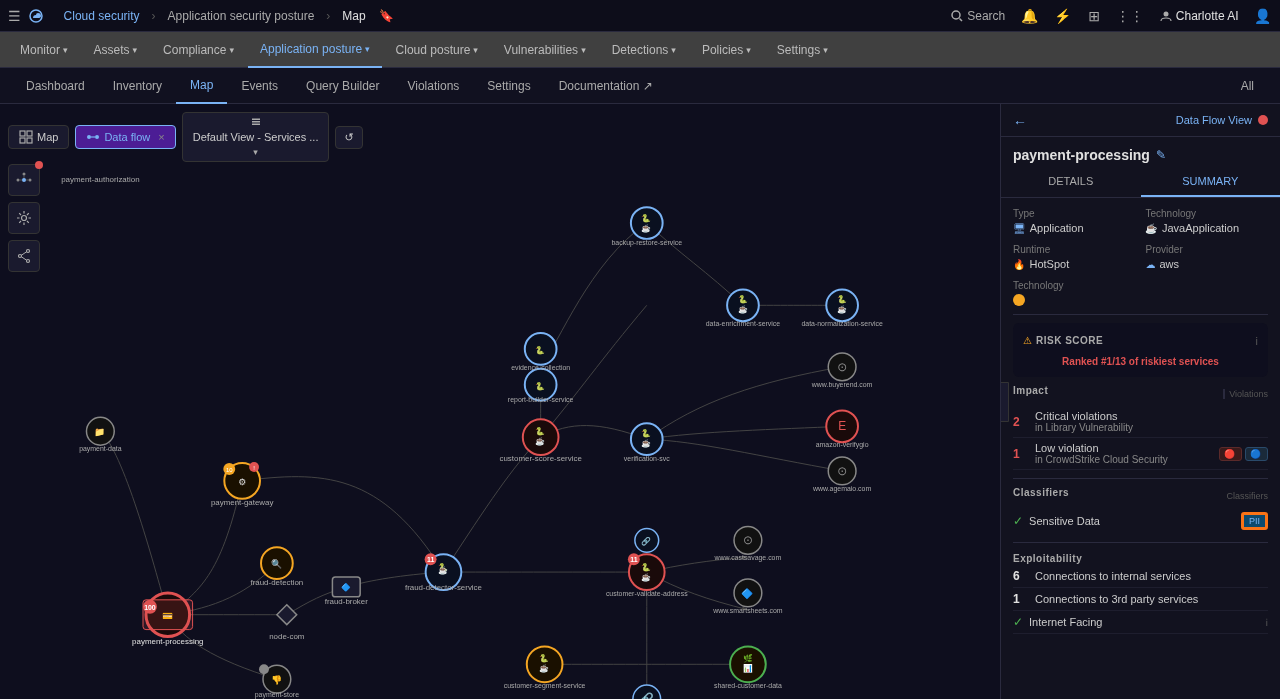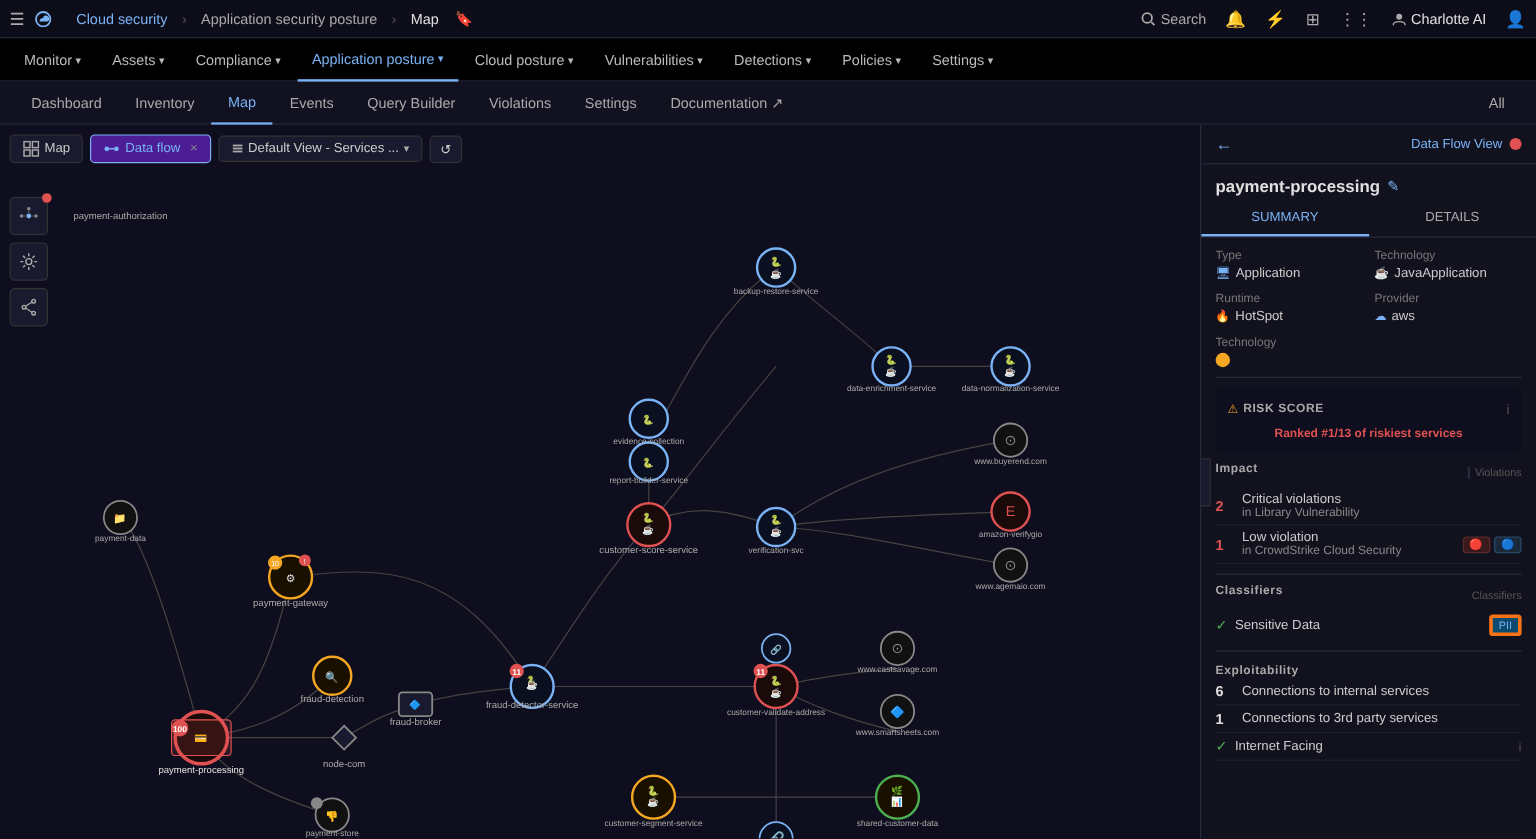--- a/index.html
+++ b/index.html
@@ -12,21 +12,21 @@
     .app-logo { display: flex; align-items: center; gap: 21px; color: #7ab3f5; font-size: 12px; font-weight: 500; }
     .breadcrumb-sep { color: #555; margin: 0 4px; }
     .breadcrumb-item { color: #aaa; font-size: 12px; }
     .breadcrumb-item.active { color: #e0e0e0; }
     .top-bar-right { margin-left: auto; display: flex; align-items: center; gap: 16px; }
     .search-btn { display: flex; align-items: center; gap: 4px; color: #aaa; font-size: 12px; cursor: pointer; }
     .user-btn { display: flex; align-items: center; gap: 4px; color: #e0e0e0; font-size: 12px; cursor: pointer; }
     .icon-btn { color: #aaa; font-size: 14px; cursor: pointer; }
 
     
-    .nav-bar { display: flex; align-items: center; background: #000000; height: 36px; padding: 0 8px; border-bottom: 1px solid #2a2a3e; gap: 2px; }
+    .nav-bar { display: flex; align-items: center; background: #404040; height: 36px; padding: 0 8px; border-bottom: 1px solid #2a2a3e; gap: 2px; }
     .nav-item { padding: 0 12px; height: 36px; display: flex; align-items: center; color: #bbb; font-size: 12px; cursor: pointer; position: relative; }
     .nav-item.active { color: #7ab3f5; border-bottom: 2px solid #7ab3f5; }
     .nav-item .chevron { font-size: 9px; margin-left: 3px; }
 
     
     .sub-nav { display: flex; align-items: center; background: #111120; height: 36px; padding: 0 12px; border-bottom: 1px solid #2a2a3e; gap: 0; }
     .sub-nav-item { padding: 0 14px; height: 36px; display: flex; align-items: center; color: #aaa; font-size: 12px; cursor: pointer; }
     .sub-nav-item.active { color: #7ab3f5; border-bottom: 2px solid #7ab3f5; }
     .sub-nav-right { margin-left: auto; }
 
@@ -34,21 +34,21 @@
     .main-layout { display: flex; height: calc(699px - 104px); }
 
     
     .map-area { flex: 1; background: #0e0e1e; position: relative; overflow: hidden; }
 
     
     .map-toolbar { position: absolute; top: 8px; left: 8px; display: flex; align-items: center; gap: 6px; z-index: 10; }
     .toolbar-btn { display: flex; align-items: center; gap: 4px; padding: 4px 10px; border-radius: 4px; font-size: 11px; cursor: pointer; border: 1px solid #333; background: #1a1a2e; color: #ccc; }
     .toolbar-btn.active { background: #4c1d95; color: #7ab3f5; border-color: #7ab3f5; }
     .toolbar-btn .close { margin-left: 4px; color: #888; }
-    .view-select { display: flex; align-items: center; gap: 4px; padding: 4px 10px; border-radius: 4px; font-size: 11px; cursor: pointer; border: 1px solid #333; background: #1a1a2e; color: #ccc; }
+    .view-select { display: flex; align-items: center; gap: 4px; padding: 4px 10px; border-radius: 4px; font-size: 11px; cursor: pointer; border: 1px solid #333; background: #1a1a2e; color: #ccc; flex-direction: column; }
     .refresh-btn { padding: 4px 8px; border-radius: 4px; font-size: 11px; cursor: pointer; border: 1px solid #333; background: #1a1a2e; color: #ccc; }
 
     
     .side-icons { position: absolute; left: 8px; top: 60px; display: flex; flex-direction: column; gap: 6px; z-index: 10; }
     .side-icon-btn { width: 32px; height: 32px; border-radius: 4px; background: #1a1a2e; border: 1px solid #333; display: flex; align-items: center; justify-content: center; cursor: pointer; color: #aaa; font-size: 14px; position: relative; }
     .side-icon-badge { position: absolute; top: -4px; right: -4px; width: 8px; height: 8px; border-radius: 50%; background: #e05252; }
 
     
     .map-svg { width: 100%; height: 100%; position: absolute; top: 0; left: 0; }
 
@@ -436,22 +436,22 @@
       <span class="panel-header-title">Data Flow View</span>
       <div class="panel-status-dot"></div>
     </div>
 
     <div class="panel-name">
       <span class="panel-name-text">payment-processing</span>
       <span class="panel-name-edit">✎</span>
     </div>
 
     <div class="panel-tabs">
+      <div class="panel-tab">DETAILS</div>
       <div class="panel-tab active">SUMMARY</div>
-      <div class="panel-tab">DETAILS</div>
     </div>
 
     <div class="panel-content">
 
       <div class="info-grid">
         <div class="info-item">
           <label>Type</label>
           <div class="value">
             <span class="icon-small">🖥</span>
             <span>Application</span>

